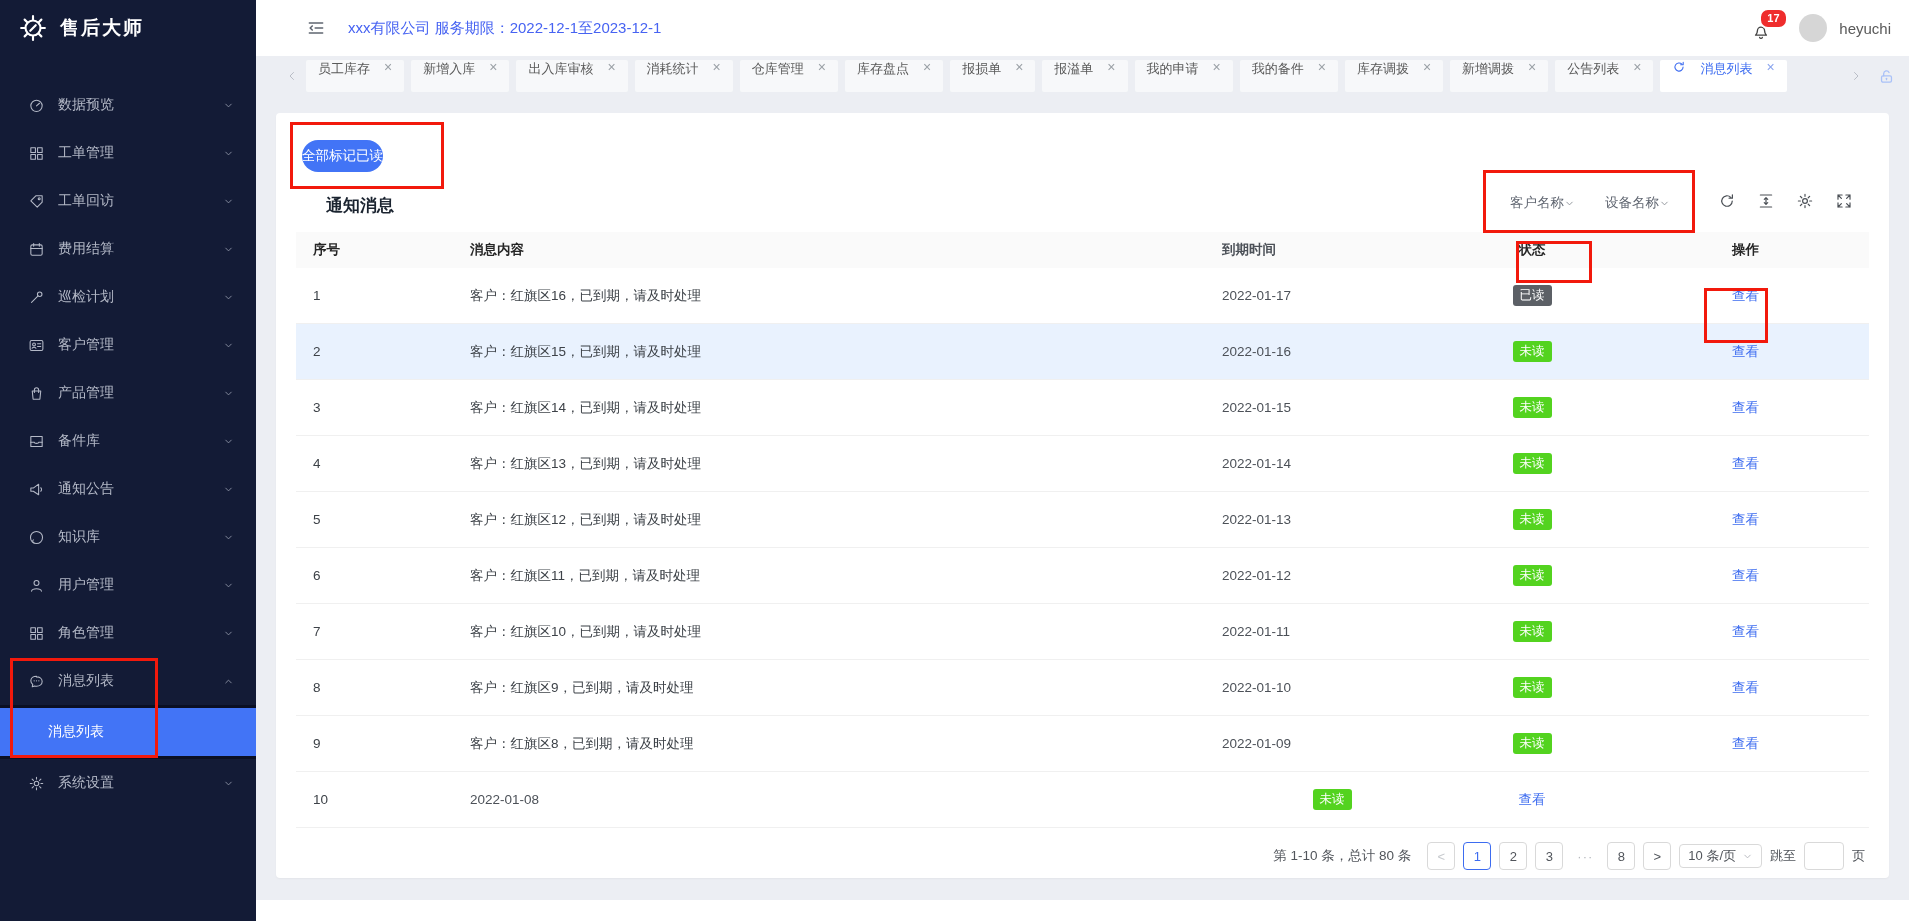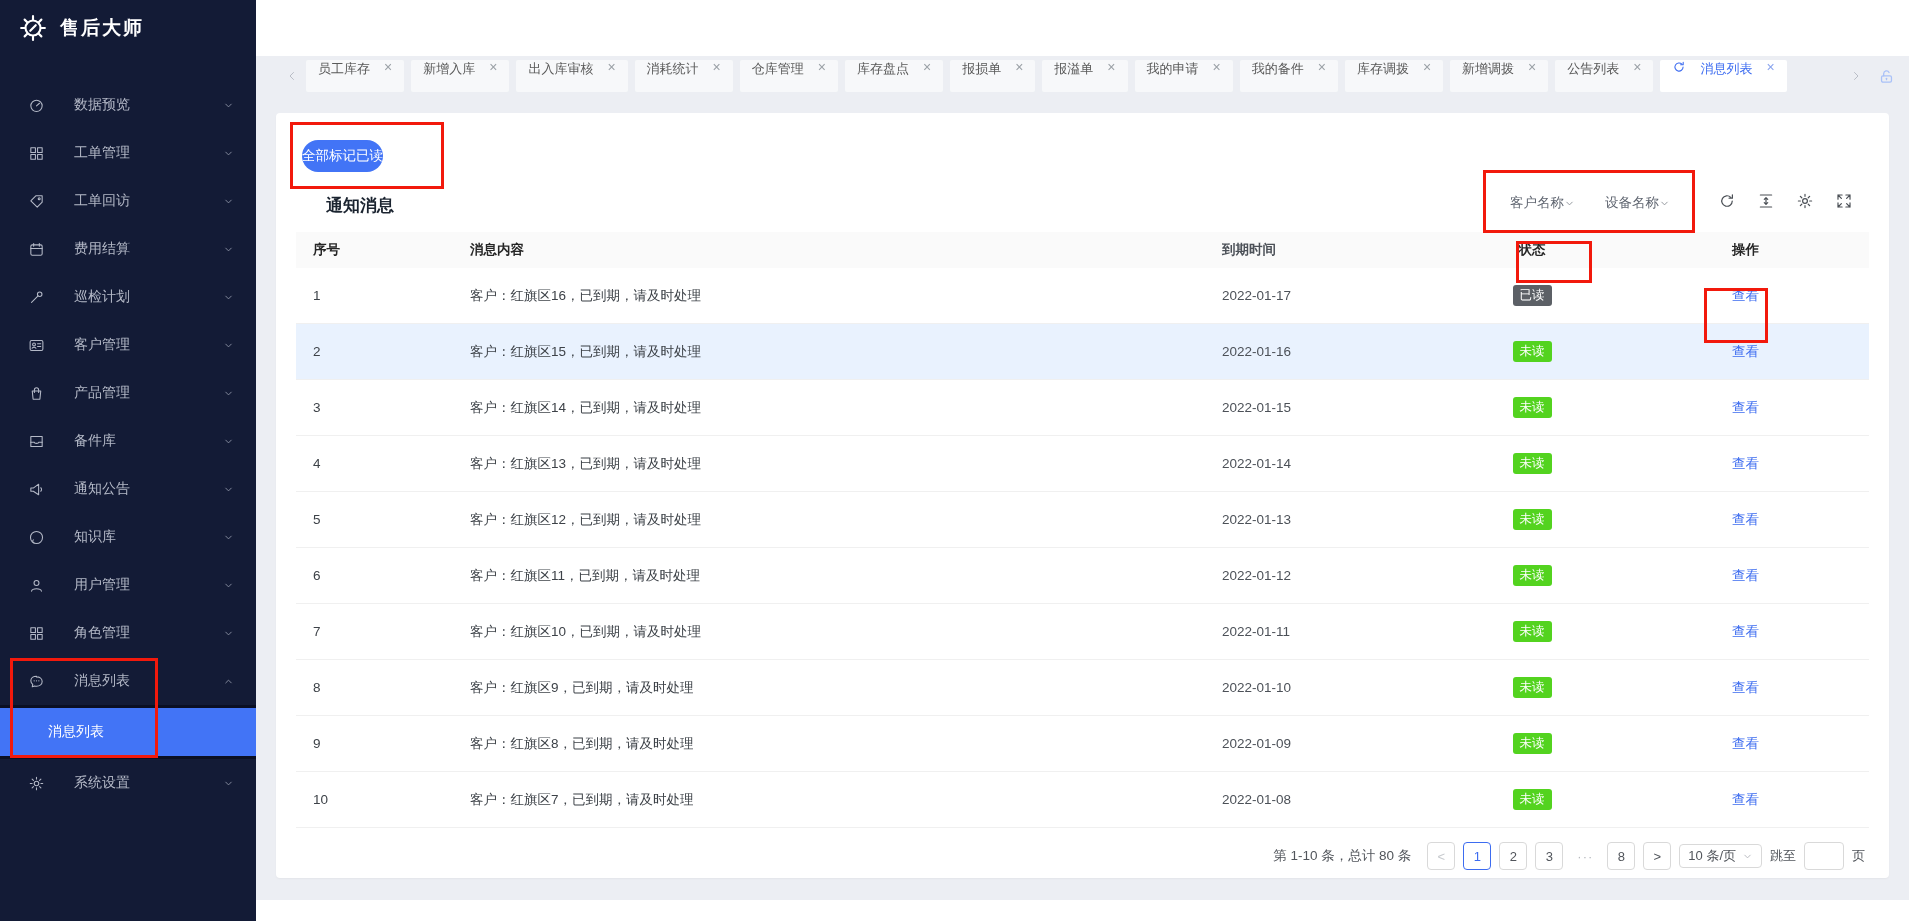--- a/index.html
+++ b/index.html
@@ -5,21 +5,21 @@
   html,body{margin:0;padding:0;background:#fff;}
   body{font-family:"Liberation Sans","DejaVu Sans",sans-serif;-webkit-font-smoothing:antialiased;}
   .app{position:relative;width:1909px;height:921px;overflow:hidden;background:#fff;}
 
   
   .sidebar{position:absolute;left:0;top:0;width:256px;height:921px;background:#131b36;z-index:2;}
   .logo{height:56px;display:flex;align-items:center;padding-left:18px;gap:12px;color:#fff;}
   .logo-icon{width:30px;height:30px;stroke:#fff;fill:none;stroke-width:1.7;stroke-linecap:round;stroke-linejoin:round;}
   .logo-name{font-size:19px;font-weight:bold;letter-spacing:2px;}
   .menu{position:absolute;top:81px;left:0;right:0;}
-  .menu-item{height:48px;display:flex;align-items:center;padding:0 22px 0 28px;color:#b4b9c7;font-size:14px;gap:29px;cursor:pointer;}
+  .menu-item{height:48px;display:flex;align-items:center;padding:0 22px 0 28px;color:#b4b9c7;font-size:14px;gap:13px;cursor:pointer;}
   .menu-item .mi{width:17px;height:17px;stroke:currentColor;fill:none;stroke-width:1.5;stroke-linecap:round;stroke-linejoin:round;flex:none;}
   .menu-item .mi-label{flex:1;}
   .menu-item .chev{width:11px;height:11px;stroke:#8a90a3;fill:none;stroke-width:2;stroke-linecap:round;stroke-linejoin:round;}
   .submenu-item{height:48px;display:flex;align-items:center;padding-left:48px;color:#fff;font-size:14px;cursor:pointer;border-top:3px solid #0a0f23;border-bottom:3px solid #0a0f23;}
   .submenu-item.active{background:#4274f6;}
 
   
   .topbar{position:absolute;left:256px;top:0;width:1653px;height:56px;background:#fff;display:flex;align-items:center;z-index:1;}
   .fold{width:20px;height:20px;margin-left:50px;stroke:#5f6570;fill:none;stroke-width:1.8;stroke-linecap:round;stroke-linejoin:round;cursor:pointer;}
   .company{margin-left:22px;font-size:15px;color:#4763f2;}
@@ -320,20 +320,36 @@
             <use href="#i-gear"></use>
           </svg>
           <span class="mi-label">系统设置</span>
           <svg class="chev">
             <use href="#i-chev-down"></use>
           </svg>
         </div>
       </nav>
   </aside>
 
+  <header class="topbar">
+    <svg class="fold">
+        <use href="#i-fold"></use>
+      </svg>
+    <span class="company">xxx有限公司 服务期限：2022-12-1至2023-12-1</span>
+    <div class="top-right">
+      <span class="bell-wrap">
+        <svg class="bell">
+            <use href="#i-bell"></use>
+          </svg>
+        <span class="nbadge">17</span>
+      </span>
+      <span class="avatar"></span>
+      <span class="uname">heyuchi</span>
+    </div>
+  </header>
 
   <div class="tabbar">
     <svg class="tab-scroll left">
         <use href="#i-chev-left"></use>
       </svg>
     <div class="tabs">
         <div class="tab">
           <span class="tab-label">员工库存</span>
           <span class="tab-x">×</span>
         </div>
@@ -505,21 +521,20 @@
             </div>
             <div class="trow">
               <div class="c1">9</div>
               <div class="c2">客户：红旗区8，已到期，请及时处理</div>
               <div class="c3">2022-01-09</div>
               <div class="c4"><span class="badge unread">未读</span></div>
               <div class="c5"><span class="view-link">查看</span></div>
             </div>
             <div class="trow">
               <div class="c1">10</div>
-              <div class="c2">客户：红旗区7，已到期，请及时处理</div>
               <div class="c3">2022-01-08</div>
               <div class="c4"><span class="badge unread">未读</span></div>
               <div class="c5"><span class="view-link">查看</span></div>
             </div>
           </div>
       </div>
 
       <div class="pager">
         <span class="psummary">第 1-10 条，总计 80 条</span>
         <span id="pbtns" style="display:flex;gap:8px;">

